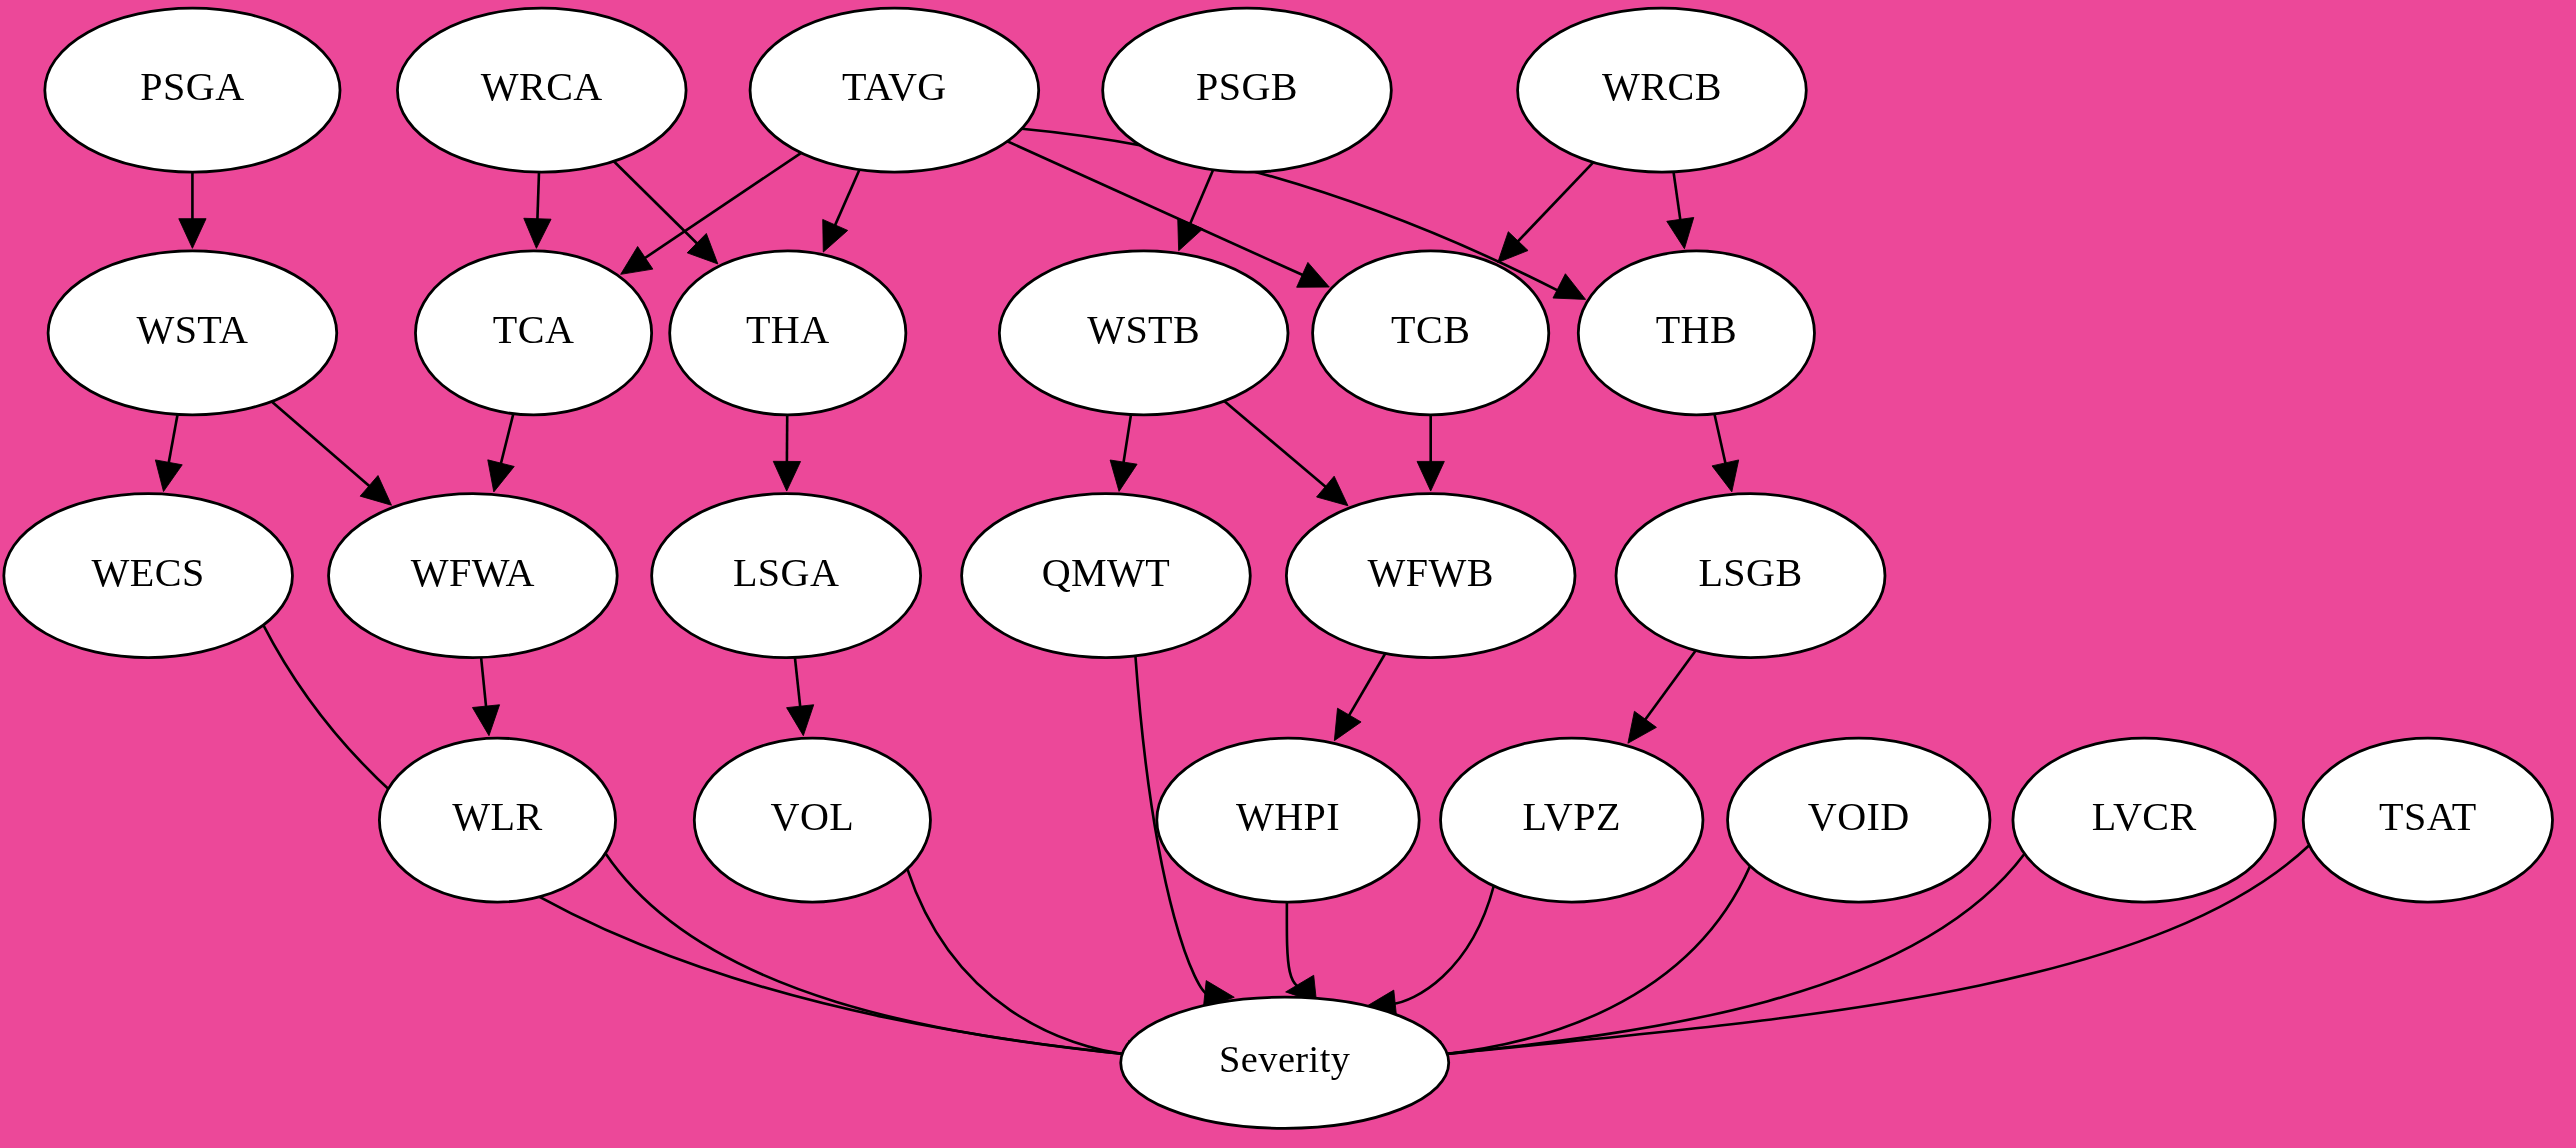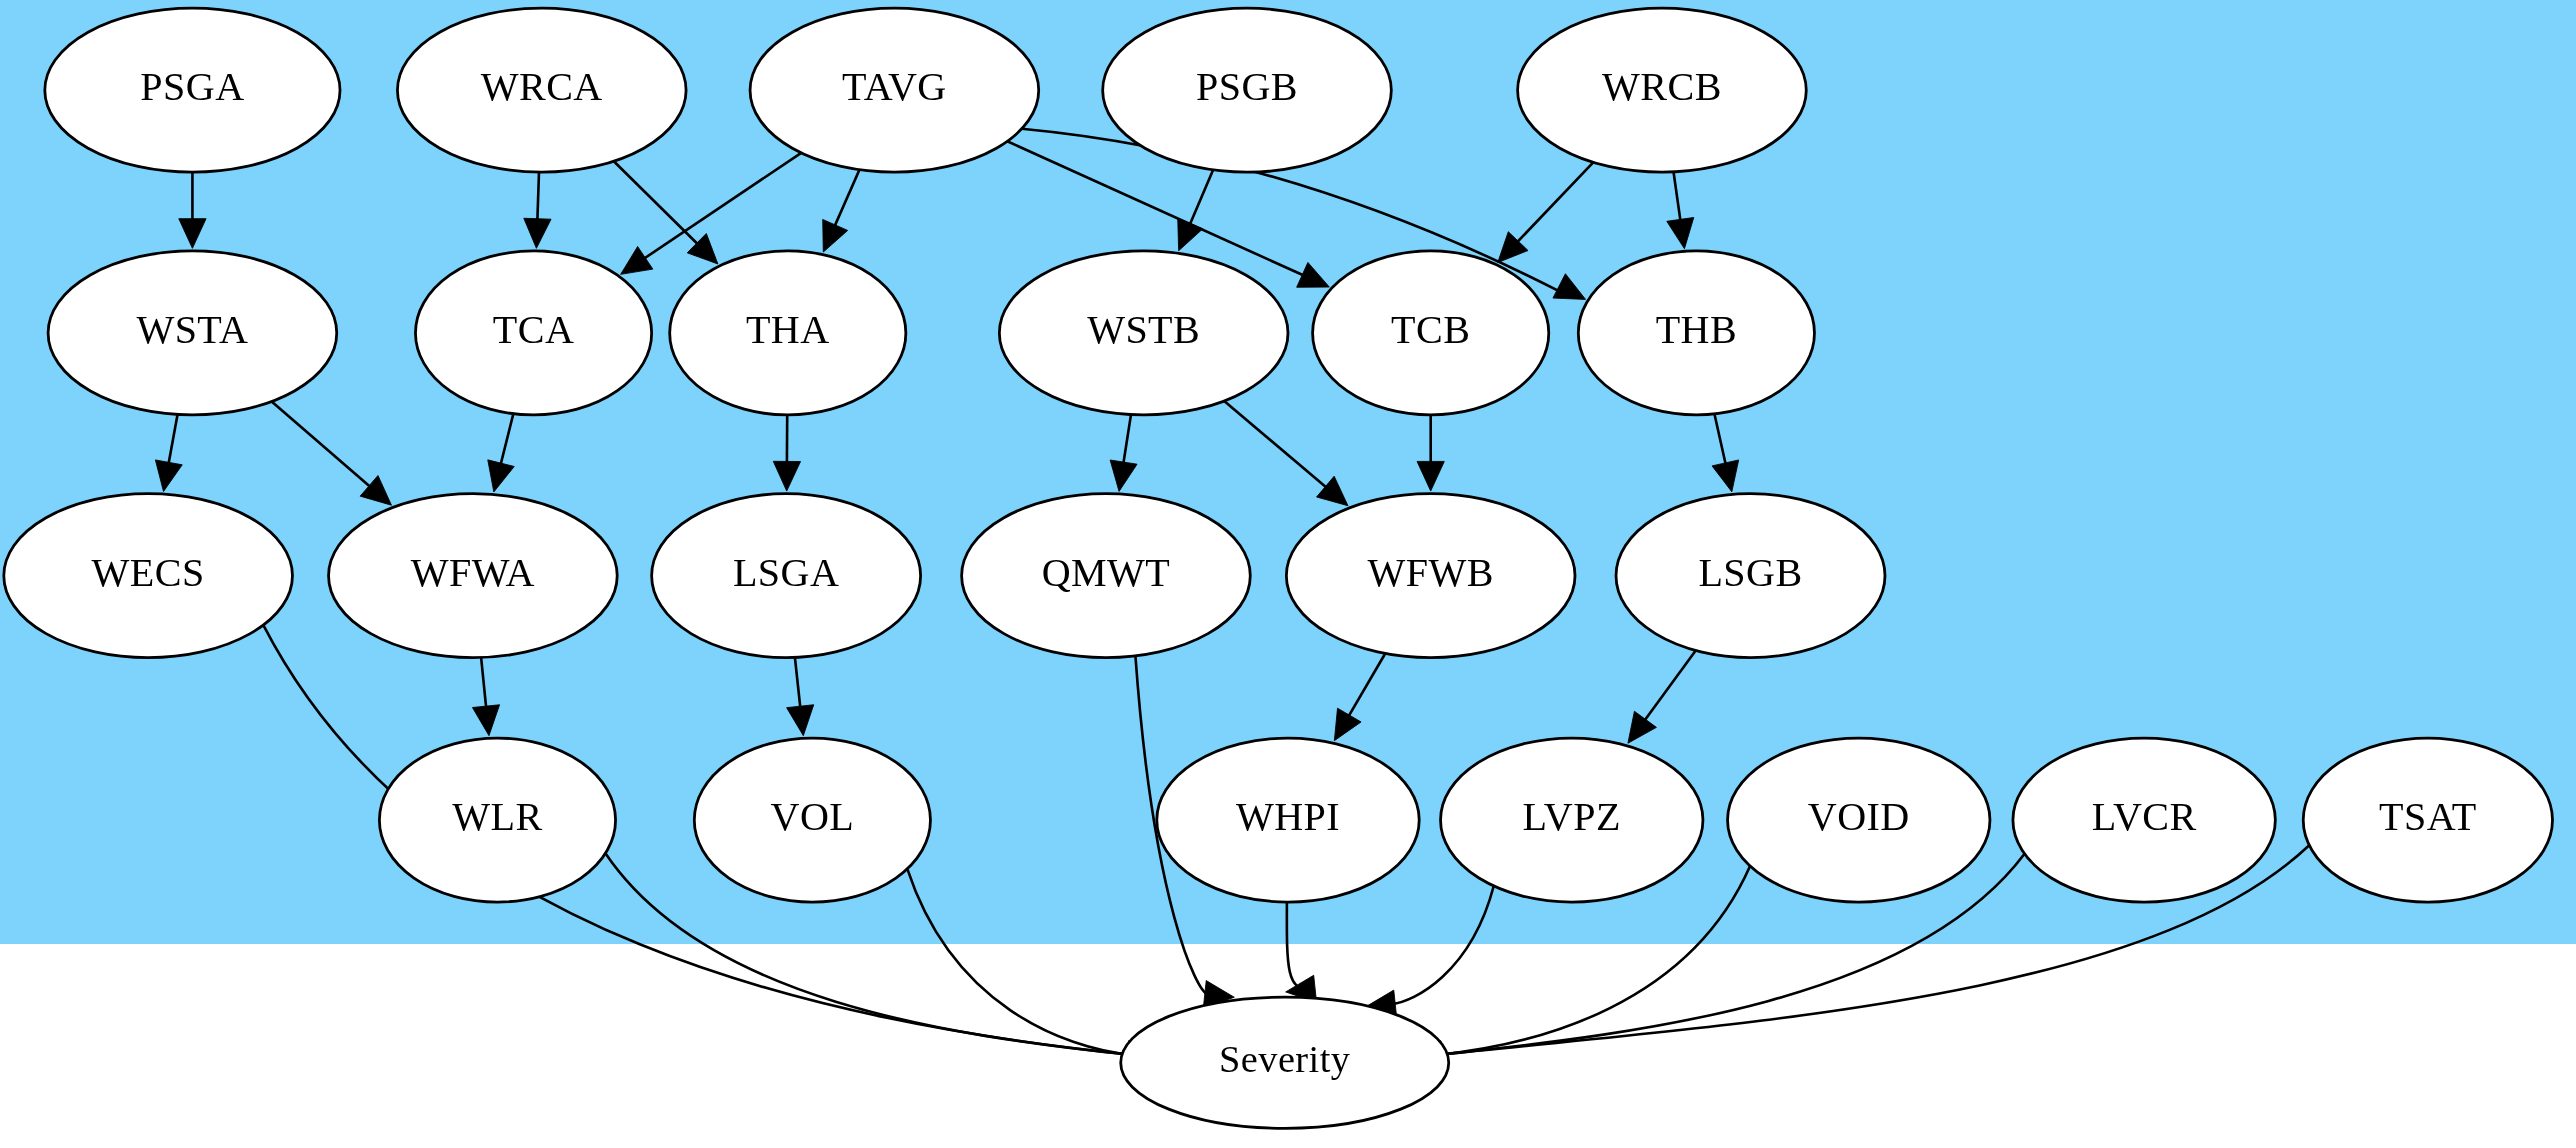--- a/index.html
+++ b/index.html
@@ -1,20 +1,20 @@
 <!DOCTYPE html>
 <html style="font-size:14px"><head>
 <meta charset="utf-8">
 <style>
   html,body{margin:0;padding:0;background:#ffffff;}
   body{
     width:2576px;height:1148px;overflow:hidden;
     font-family:"Liberation Serif","DejaVu Serif",serif;
   }
-  #graph-root{position:relative;width:2576px;height:944px;background:#7dd3fc;}
+  #graph-root{position:relative;width:2576px;height:1148px;background:#ec4899;}
   svg#graph-canvas{position:absolute;left:0;top:0;width:2576px;height:1148px;display:block;}
   .node-ellipse{fill:#ffffff;stroke:#000000;stroke-width:3.2;}
   .node-label{
     font-family:"Liberation Serif","DejaVu Serif",serif;
     font-size:46px;fill:#000000;text-anchor:middle;dominant-baseline:middle;
     letter-spacing:0.5px;
   }
   .node-label.target-label{font-size:44px;}
   .edge-path{fill:none;stroke:#000000;stroke-width:3.0;}
   .edge-head{fill:#000000;stroke:#000000;stroke-width:1;}

